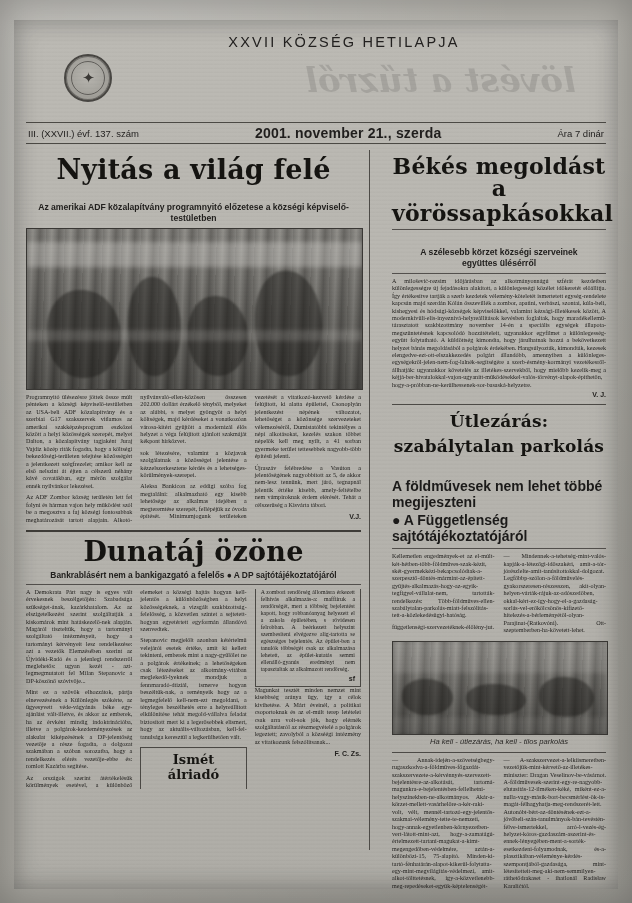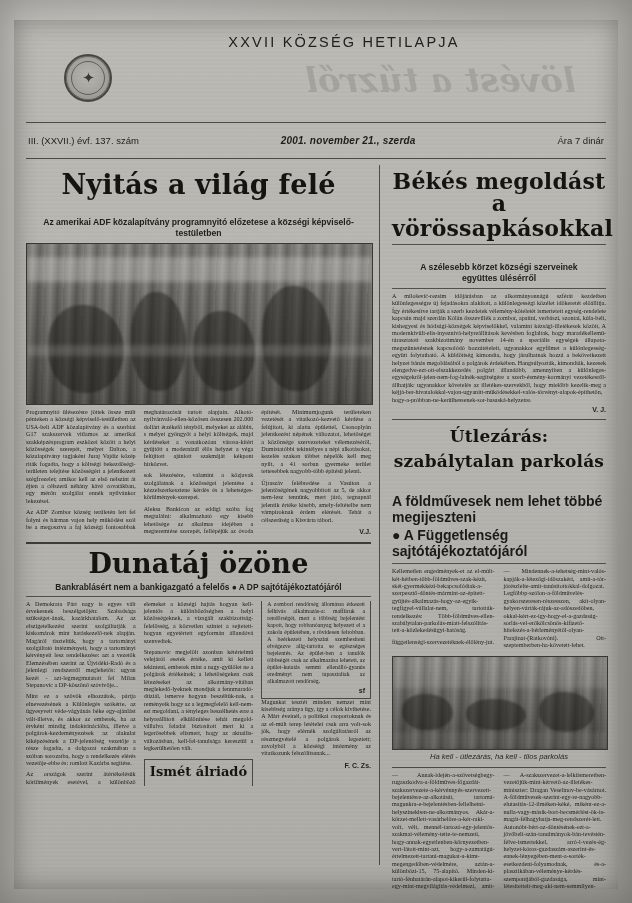--- a/index.html
+++ b/index.html
@@ -122,43 +122,43 @@
     color: #3b3832;
     transform: scaleX(-1);
     pointer-events: none;
     white-space: nowrap;
     overflow: hidden;
   }
 
   .rule-row {
     border-top: 1px solid #4d4940;
     border-bottom: 1px solid #4d4940;
-    padding: 12px 2px;
+    padding: 2px 2px;
     margin-top: 4px;
     display: flex;
     justify-content: space-between;
     align-items: center;
     font-family: "Liberation Sans", sans-serif;
     font-size: 9.5px;
     color: #211e1b;
   }
-  .rule-row .center { font-weight: bold; font-size: 10px; letter-spacing: 0.2px; font-style: italic;}
+  .rule-row .center { font-weight: bold; font-size: 14px; letter-spacing: 0.2px;}
 
   
   .content {
     display: flex;
     gap: 8px;
     margin-top: 6px;
     height: 700px;
   }
   .col-left { width: 368px; }
   .col-right {
     width: 214px;
     border-left: 1px solid #4f4b43;
-    padding-left: 12px;
+    padding-left: 22px;
   }
 
   h1.head {
     font-family: "DejaVu Serif", serif;
     font-size: 27px;
     font-weight: bold;
     text-align: center;
     margin: 4px 0 3px 0;
     color: #16140f;
     letter-spacing: 0.2px;

